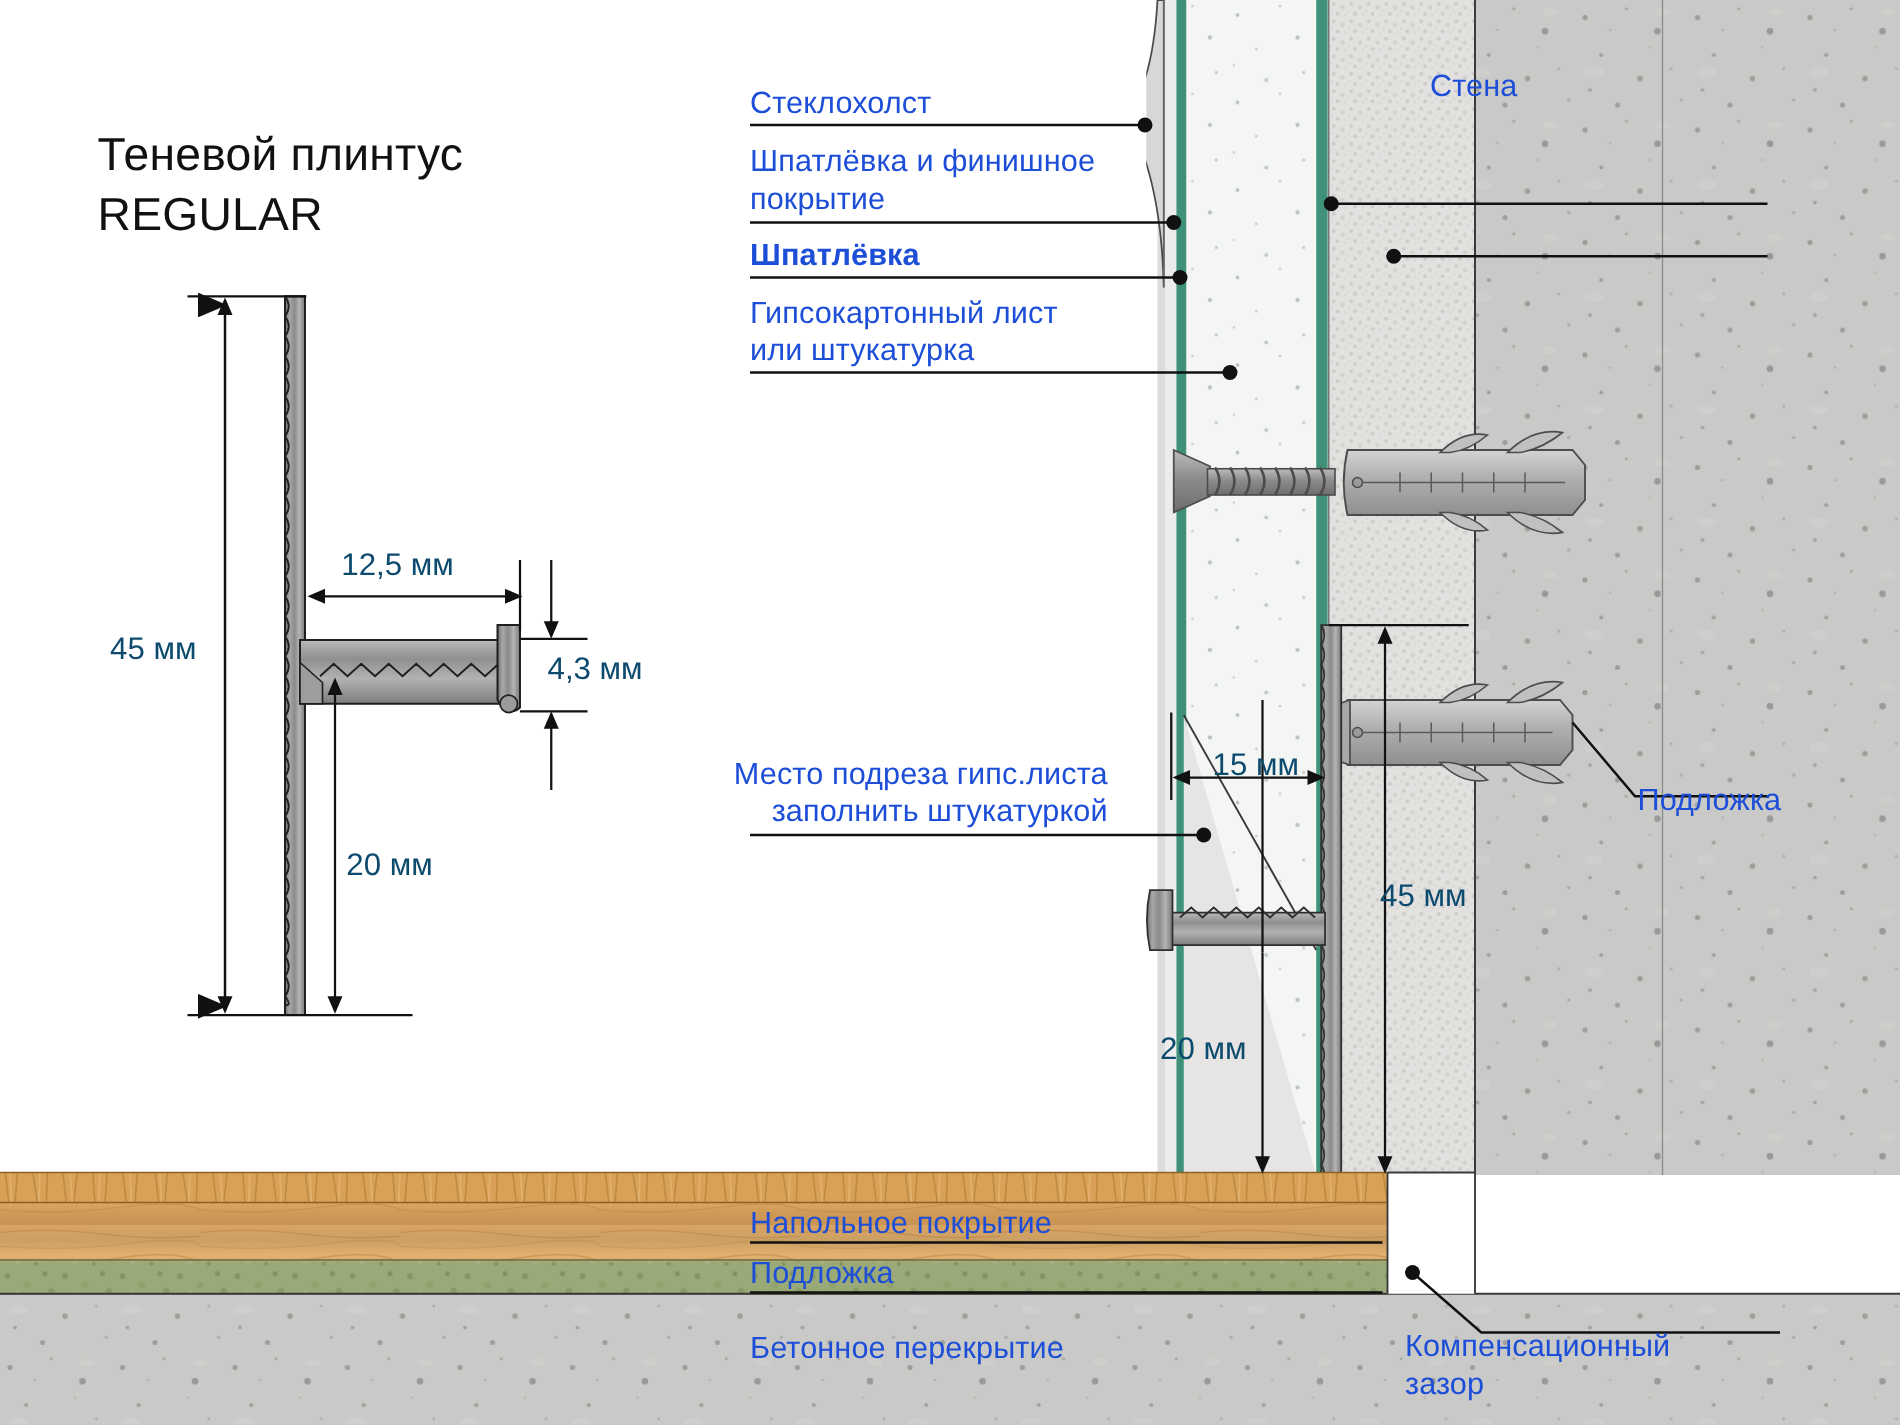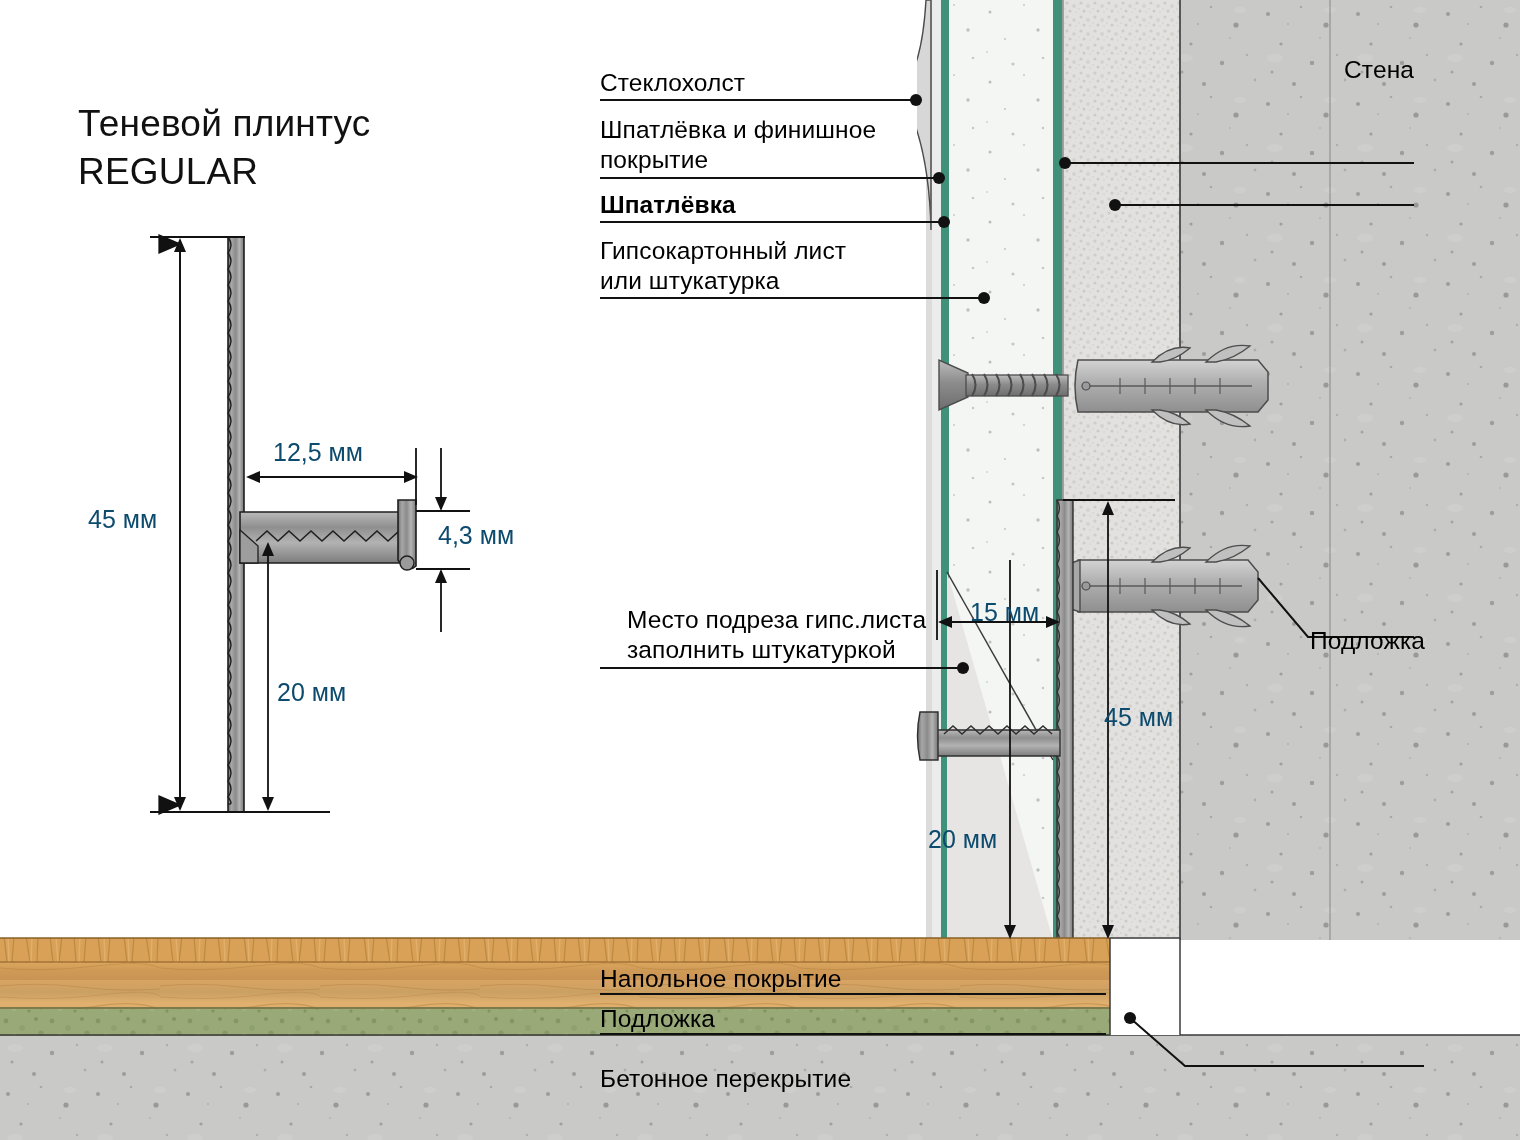--- a/index.html
+++ b/index.html
@@ -1,21 +1,21 @@
 <!DOCTYPE html>
 <html><head>
 <meta charset="utf-8">
 <title>Теневой плинтус REGULAR</title>
 <style>
   html,body{margin:0;padding:0;background:#ffffff;}
   body{font-family:"Liberation Sans","DejaVu Sans",sans-serif;}
   #stage{position:relative;width:1520px;height:1140px;overflow:hidden;background:#ffffff;}
   #stage svg{position:absolute;left:0;top:0;}
-  .lbl{position:absolute;color:#000000;font-size:24.5px;line-height:30px;white-space:pre;letter-spacing:.1px;}
-  .lbl.r{text-align:right;}
+  .lbl{position:absolute;color:#1d4ed8;font-size:24.5px;line-height:30px;white-space:pre;letter-spacing:.1px;}
+  .lbl.r{}
   .title{position:absolute;left:78px;top:100px;font-size:37px;line-height:48px;color:#111;white-space:pre;letter-spacing:.2px;}
   .dim{position:absolute;color:#0c4a6e;font-size:25px;white-space:nowrap;}
 </style>
 </head>
 <body>
 
 <div id="stage">
 
   <svg width="1520" height="1140" viewBox="0 0 1520 1140">
     <defs>
@@ -324,25 +324,27 @@
 
   <div class="title"><span>Теневой плинтус</span>
 <span>REGULAR</span></div>
 
   <div class="lbl" style="left:600px;top:68px;">Стеклохолст</div>
   <div class="lbl" style="left:600px;top:115px;">Шпатлёвка и финишное
 покрытие</div>
   <div class="lbl" style="left:600px;top:190px;font-weight:bold;">Шпатлёвка</div>
   <div class="lbl" style="left:600px;top:236px;">Гипсокартонный лист
 или штукатурка</div>
-  <div class="lbl" style="left:627px;top:605px;">Место подреза гипс.листа
+  <div class="lbl" style="left:587px;top:605px;text-align:right;">Место подреза гипс.листа
 заполнить штукатуркой</div>
 
   <div class="lbl r" style="left:1144px;top:55px;width:270px;">Стена</div>
   <div class="lbl" style="left:1310px;top:626px;">Подложка</div>
+  <div class="lbl r" style="left:1124px;top:1063px;width:300px;">Компенсационный
+зазор</div>
 
   <div class="lbl" style="left:600px;top:964px;">Напольное покрытие</div>
   <div class="lbl" style="left:600px;top:1004px;">Подложка</div>
   <div class="lbl" style="left:600px;top:1064px;">Бетонное перекрытие</div>
 
   <div class="dim" style="left:88px;top:505px;">45 мм</div>
   <div class="dim" style="left:273px;top:438px;">12,5 мм</div>
   <div class="dim" style="left:438px;top:521px;">4,3 мм</div>
   <div class="dim" style="left:277px;top:678px;">20 мм</div>
 

